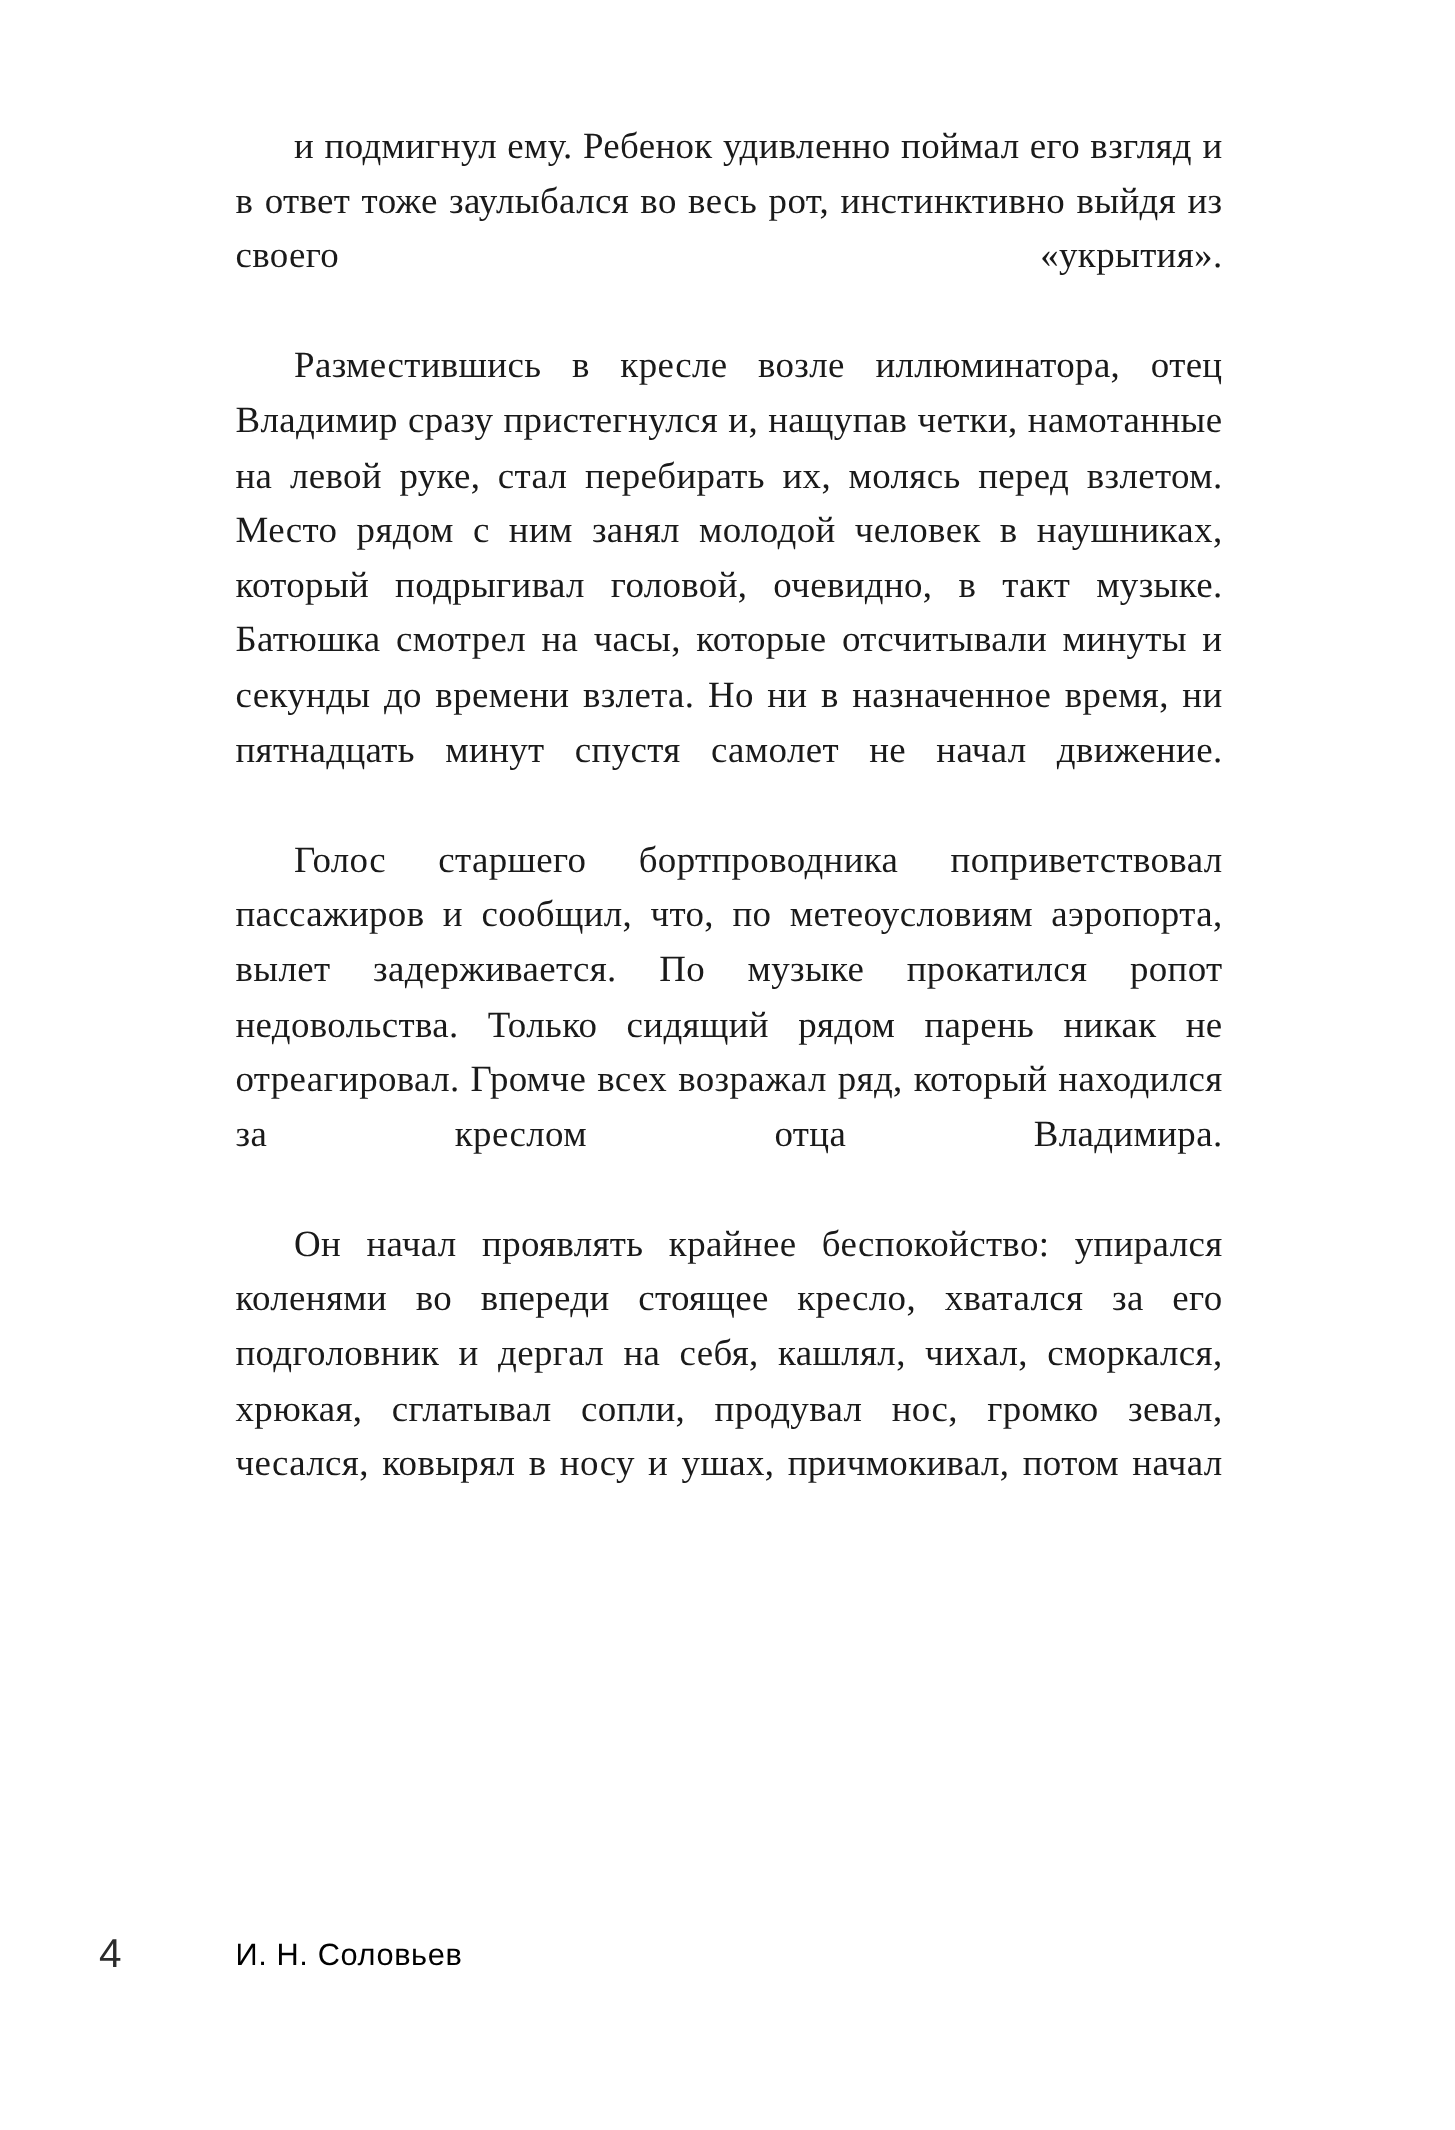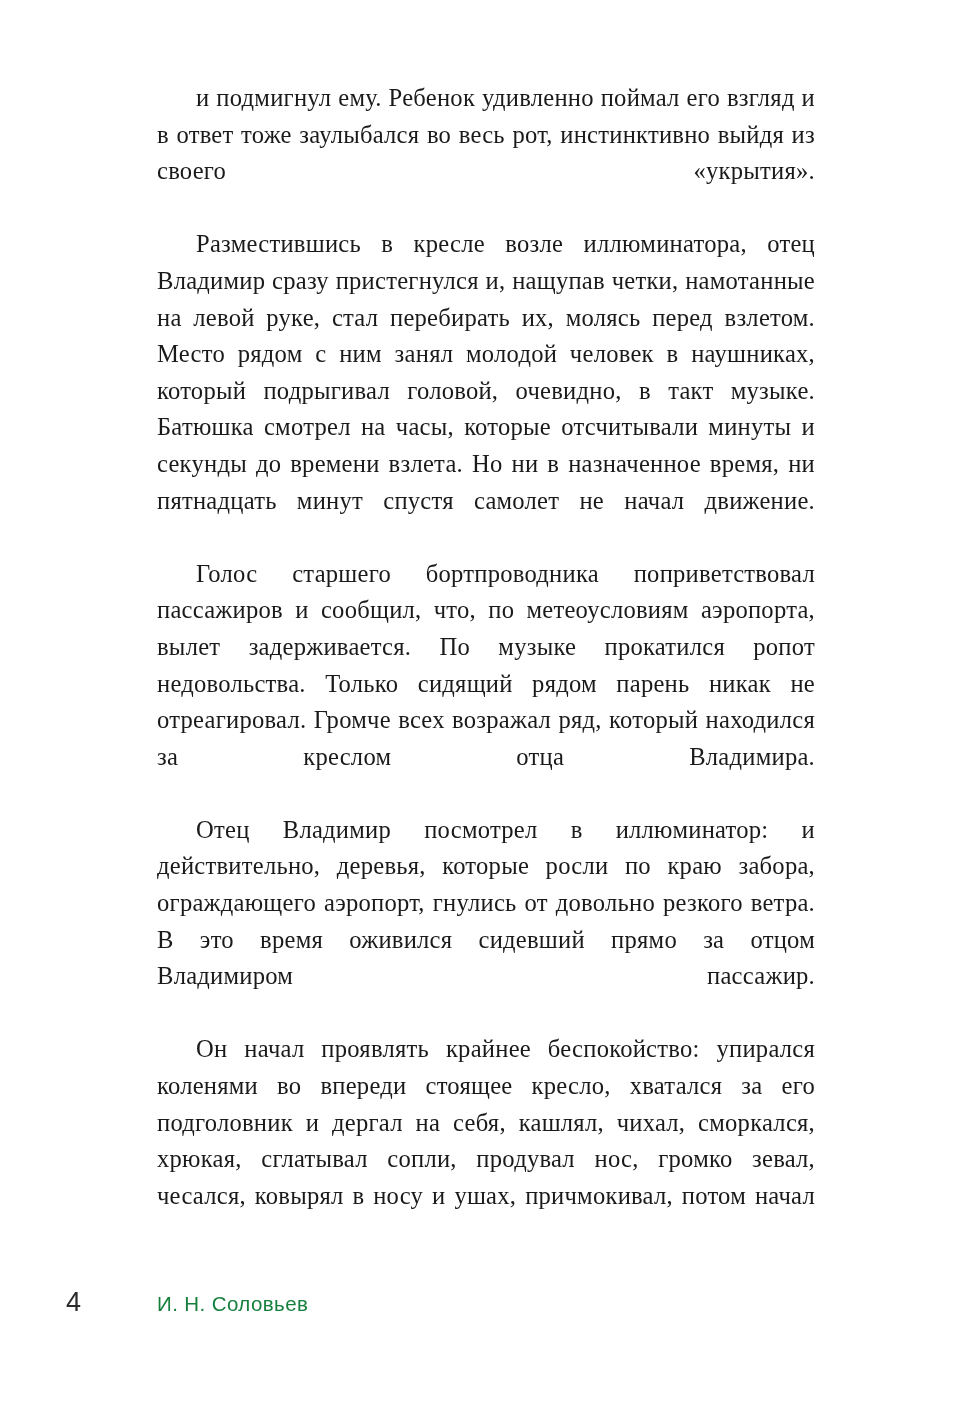--- a/index.html
+++ b/index.html
@@ -62,36 +62,35 @@
     color: #2b2b2b;
     font-weight: 400;
   }
   .running-head {
     position: absolute;
     left: 157px;
     top: 5px;
     font-family: "Liberation Sans", "DejaVu Sans", sans-serif;
     font-size: 20.5px;
     line-height: 26px;
-    color: #15803d;
+    color: #000000;
     font-weight: 400;
     letter-spacing: 0.02em;
     white-space: nowrap;
   }
 </style>
 </head>
 <body>
 
 <div class="page">
 
   <div class="text-block">
     <p class="para">и подмигнул ему. Ребенок удивленно поймал его взгляд и в ответ тоже заулыбался во весь рот, инстинктивно выйдя из своего «укрытия».</p>
     <p class="para">Разместившись в кресле возле иллюминатора, отец Владимир сразу пристегнулся и, нащупав четки, намотанные на левой руке, стал перебирать их, молясь перед взлетом. Место рядом с ним занял молодой человек в наушниках, который подрыгивал головой, очевидно, в такт музыке. Батюшка смотрел на часы, которые отсчитывали минуты и секунды до времени взлета. Но ни в назначенное время, ни пятнадцать минут спустя самолет не начал движение.</p>
     <p class="para">Голос старшего бортпроводника поприветствовал пассажиров и сообщил, что, по метеоусловиям аэропорта, вылет задерживается. По музыке прокатился ропот недовольства. Только сидящий рядом парень никак не отреагировал. Громче всех возражал ряд, который находился за креслом отца Владимира.</p>
-    <p class="para">Отец Владимир посмотрел в иллюминатор: и действительно, деревья, которые росли по краю забора, ограждающего аэропорт, гнулись от довольно резкого ветра. В это время оживился сидевший прямо за отцом Владимиром пассажир.</p>
     <p class="para last-full">Он начал проявлять крайнее беспокойство: упирался коленями во впереди стоящее кресло, хватался за его подголовник и дергал на себя, кашлял, чихал, сморкался, хрюкая, сглатывал сопли, продувал нос, громко зевал, чесался, ковырял в носу и ушах, причмокивал, потом начал</p>
   </div>
 
   <div class="footer">
     <div class="folio">4</div>
     <div class="running-head">И. Н. Соловьев</div>
   </div>
 
 </div>
 

